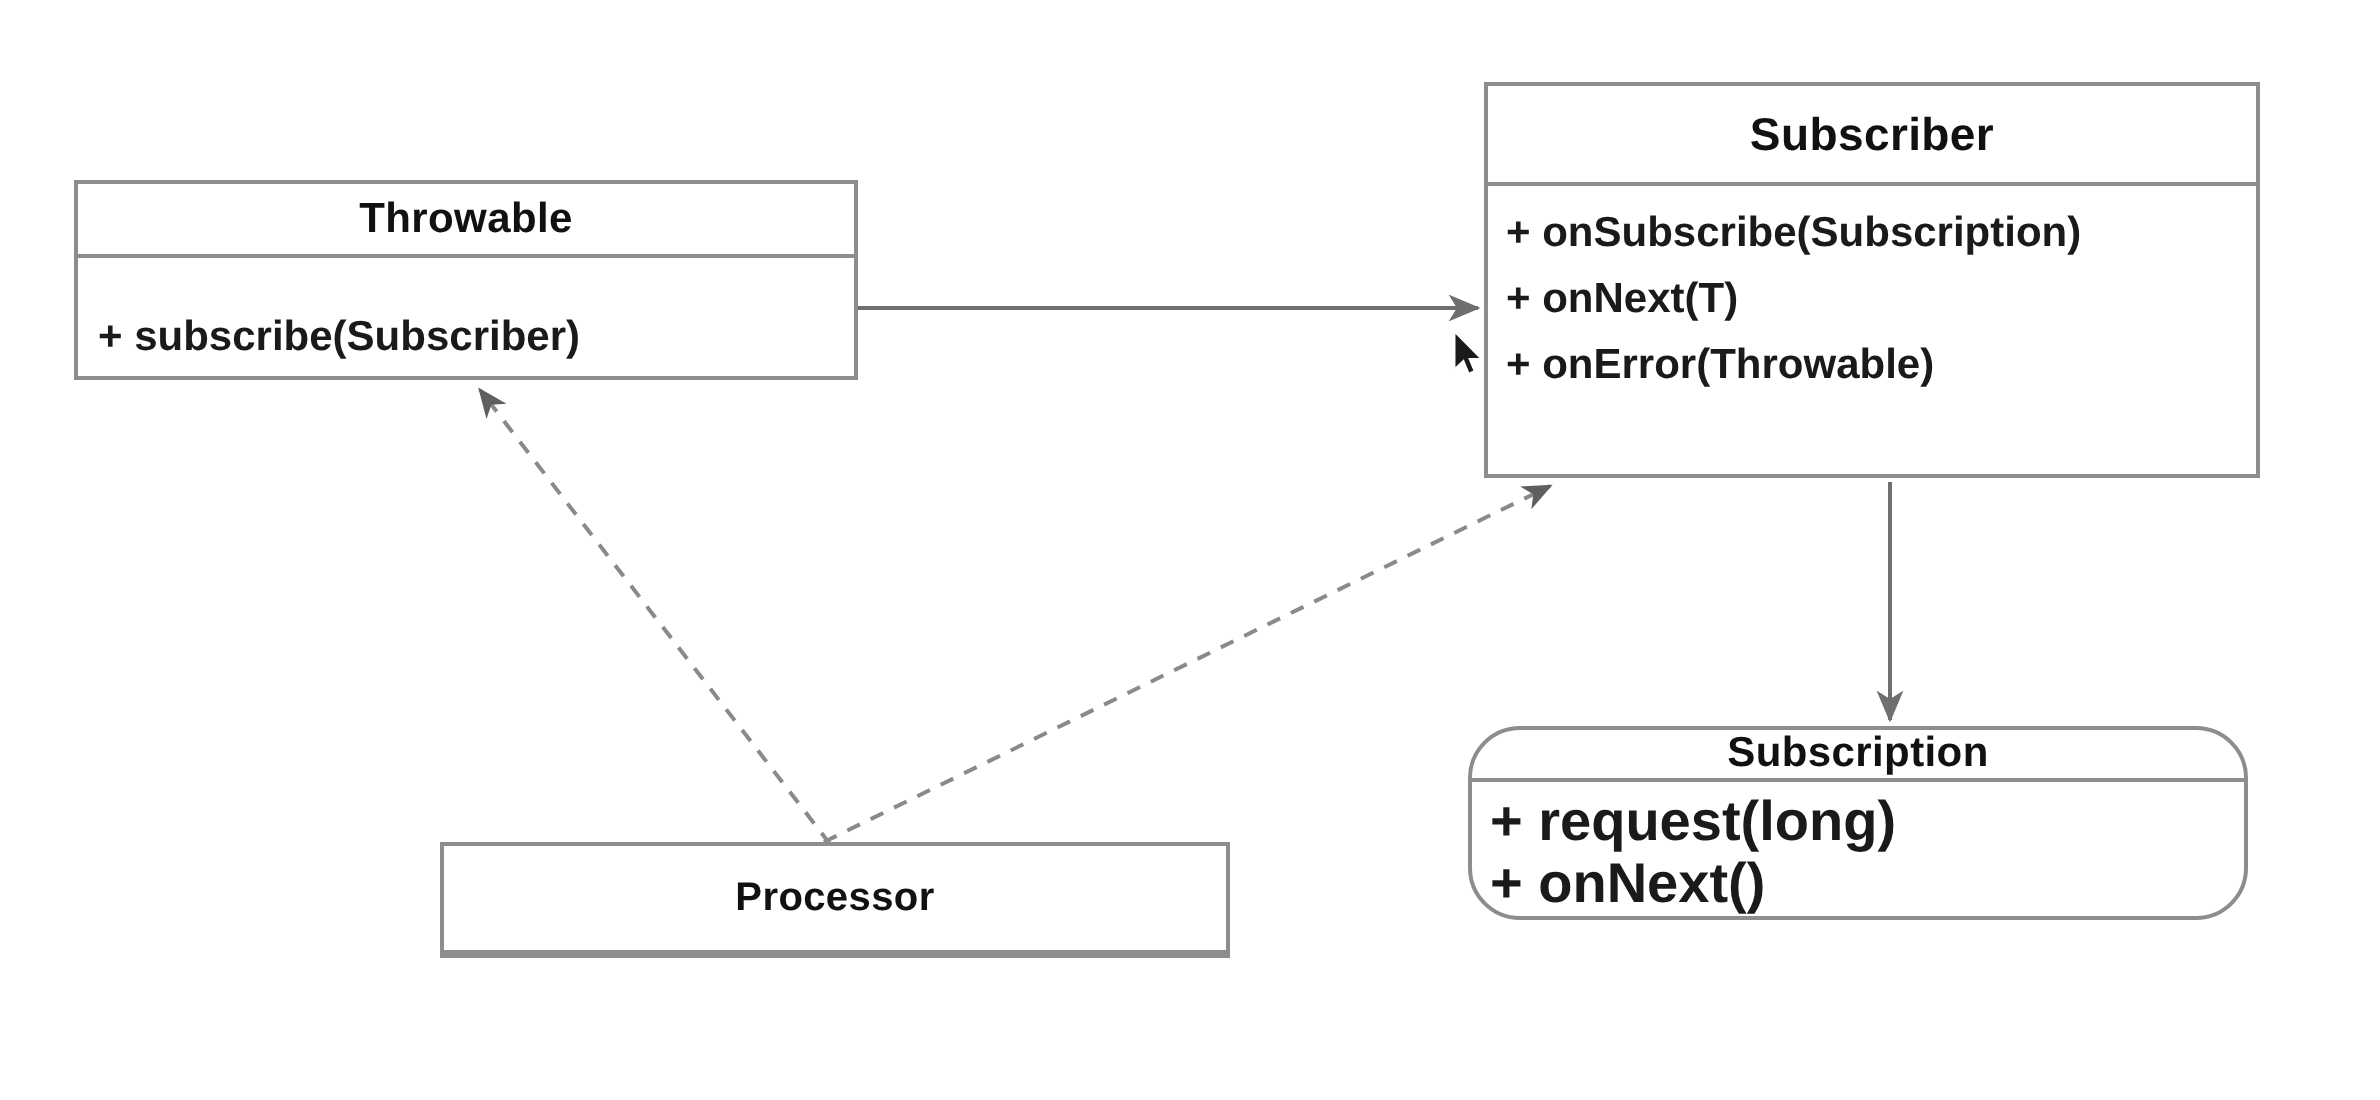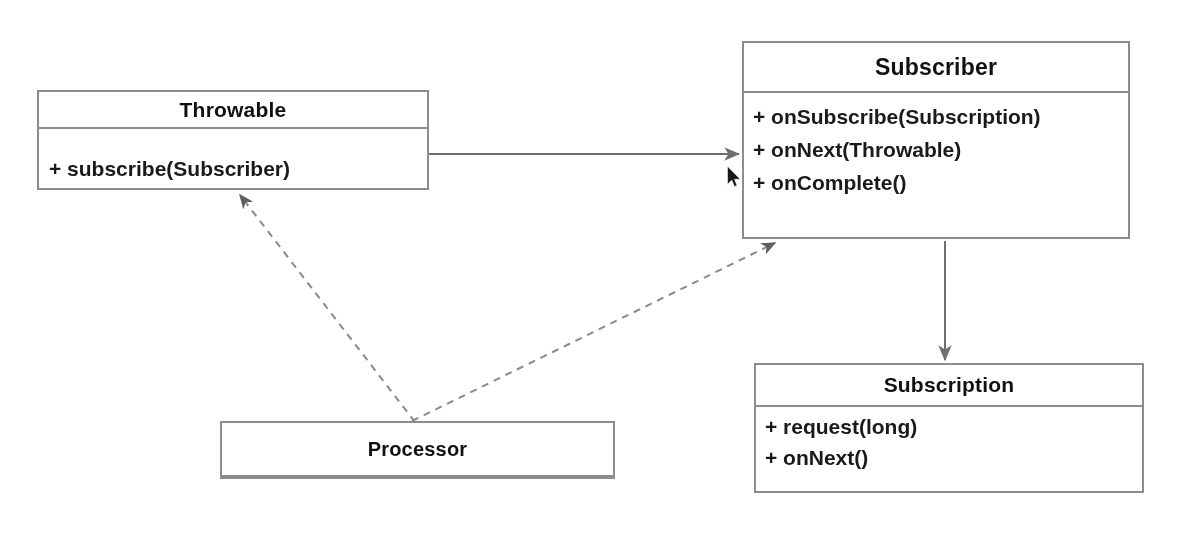--- a/index.html
+++ b/index.html
@@ -56,24 +56,24 @@
   #box-publisher      { left: 37px;  top: 90px;  width: 392px; height: 100px; }
   #box-publisher .uml-title-row { height: 42px; font-size: 21px; }
   #box-publisher .uml-members   { padding-top: 25px; }
   #box-publisher .uml-member    { font-size: 21px; line-height: 30px; }
 
   #box-subscriber     { left: 742px; top: 41px;  width: 388px; height: 198px; }
   #box-subscriber .uml-title-row { height: 50px; font-size: 23px; }
   #box-subscriber .uml-members   { padding-top: 7px; padding-left: 9px; }
   #box-subscriber .uml-member    { font-size: 21px; line-height: 33px; }
 
-  #box-subscription   { left: 754px; top: 363px; width: 390px; height: 130px; }
+  #box-subscription   { left: 734px; top: 363px; width: 390px; height: 97px; border-radius: 26px; }
   #box-subscription .uml-title-row { height: 42px; font-size: 21px; }
   #box-subscription .uml-members   { padding-top: 4px; padding-left: 9px; }
-  #box-subscription .uml-member    { font-size: 21px; line-height: 31px; }
+  #box-subscription .uml-member    { font-size: 28px; line-height: 31px; }
 
   #box-processor      { left: 220px; top: 421px; width: 395px; height: 58px; }
   #box-processor .uml-title-row { height: 56px; font-size: 20px; }
   #box-processor .uml-members   { padding: 0; }
 
   
   #connectors {
     position: absolute;
     left: 0; top: 0;
     width: 1190px;
@@ -122,22 +122,22 @@
     <div class="uml-title-row">Throwable</div>
     <div class="uml-members">
       <div class="uml-member">+ subscribe(Subscriber)</div>
     </div>
   </div>
 
   <div class="uml-class" id="box-subscriber">
     <div class="uml-title-row">Subscriber</div>
     <div class="uml-members">
       <div class="uml-member">+ onSubscribe(Subscription)</div>
-      <div class="uml-member">+ onNext(Throwable)</div>
-      <div class="uml-member">+ onComplete()</div>
+      <div class="uml-member">+ onNext(T)</div>
+      <div class="uml-member">+ onError(Throwable)</div>
     </div>
   </div>
 
   <div class="uml-class" id="box-subscription">
     <div class="uml-title-row">Subscription</div>
     <div class="uml-members">
       <div class="uml-member">+ request(long)</div>
       <div class="uml-member">+ onNext()</div>
     </div>
   </div>

